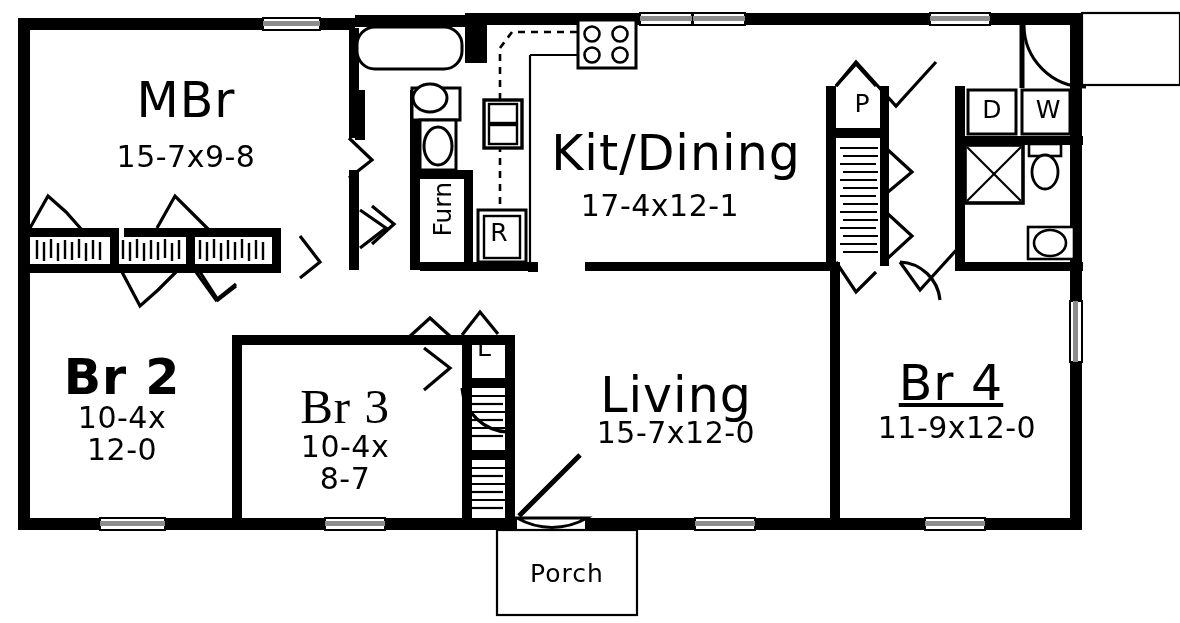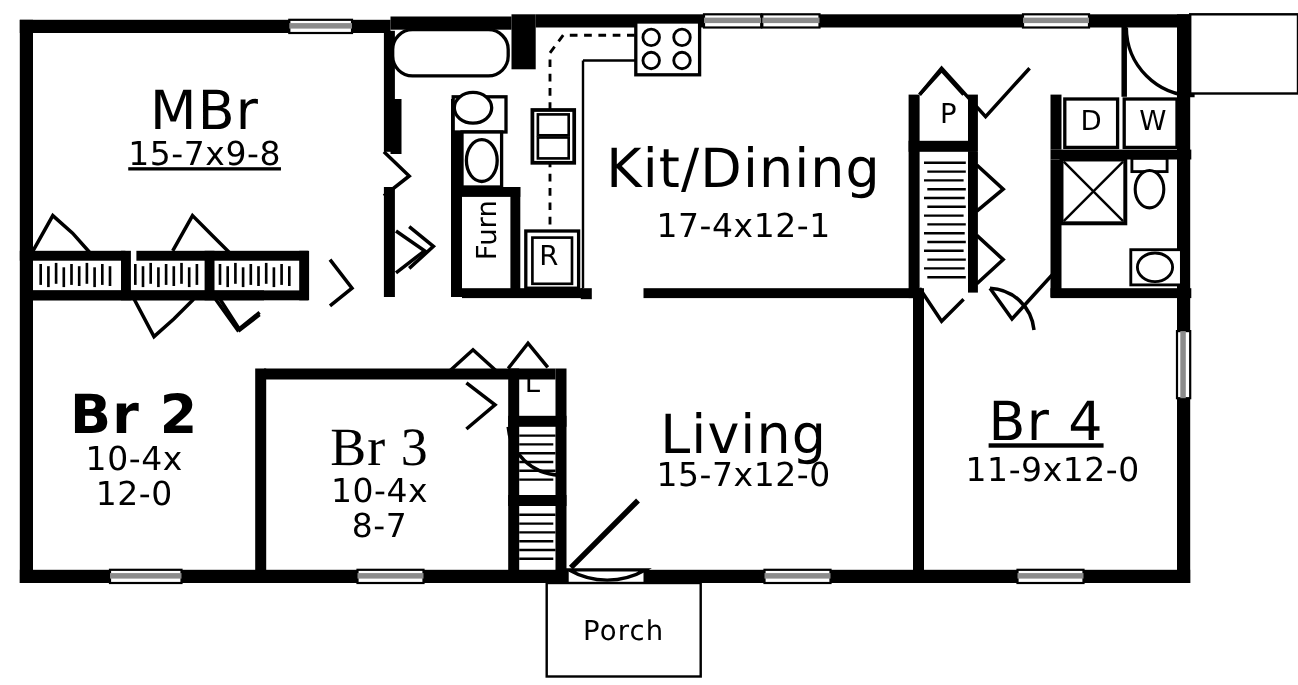--- a/index.html
+++ b/index.html
@@ -328,24 +328,24 @@
 
     <g fill="none" stroke="#000000" stroke-width="2.2">
       <rect x="1082" y="13" width="98" height="72"></rect>
       <rect x="497" y="530" width="140" height="85"></rect>
     </g>
 
   </svg>
 
   <div>
     <div class="lbl room-name" style="left:36px;top:75px;width:300px;">MBr</div>
-    <div class="lbl room-dim" style="left:36px;top:125px;width:300px;text-decoration:underline;">15-7x9-8</div>
+    <div class="lbl room-dim" style="left:36px;top:141px;width:300px;">15-7x9-8</div>
 
     <div class="lbl room-name" style="left:526px;top:128px;width:300px;text-align:center;">Kit/Dining</div>
-    <div class="lbl room-dim" style="left:526px;top:190px;width:300px;">17-4x12-1</div>
+    <div class="lbl room-dim" style="left:510px;top:190px;width:300px;">17-4x12-1</div>
 
     <div class="lbl room-name" style="left:2px;top:352px;width:240px;font-weight:bold;">Br 2</div>
     <div class="lbl room-dim" style="left:2px;top:402px;width:240px;">10-4x
 12-0</div>
 
     <div class="lbl room-name" style="left:225px;top:381px;width:240px;font-family:Liberation Serif, serif;">Br 3</div>
     <div class="lbl room-dim" style="left:225px;top:431px;width:240px;">10-4x
 8-7</div>
 
     <div class="lbl room-name" style="left:526px;top:357px;width:300px;margin-top:13px;">Living</div>

